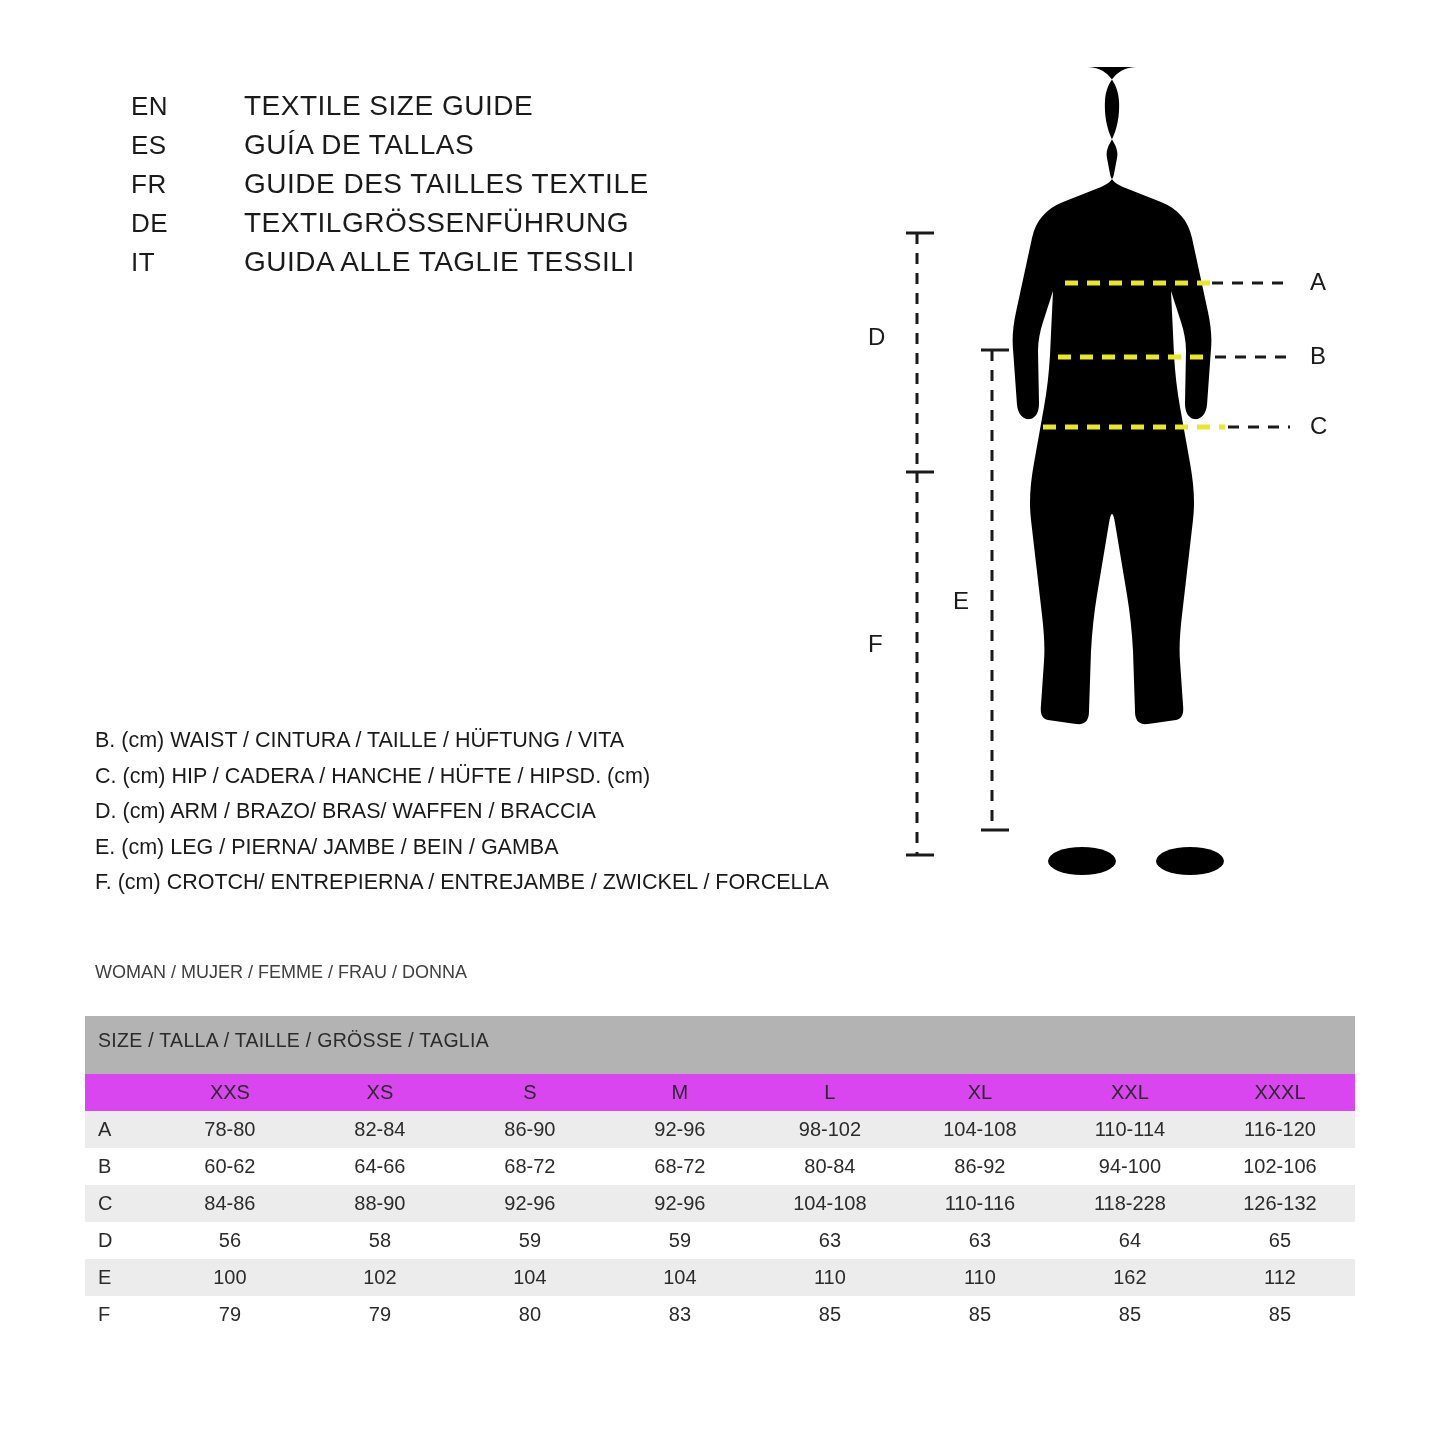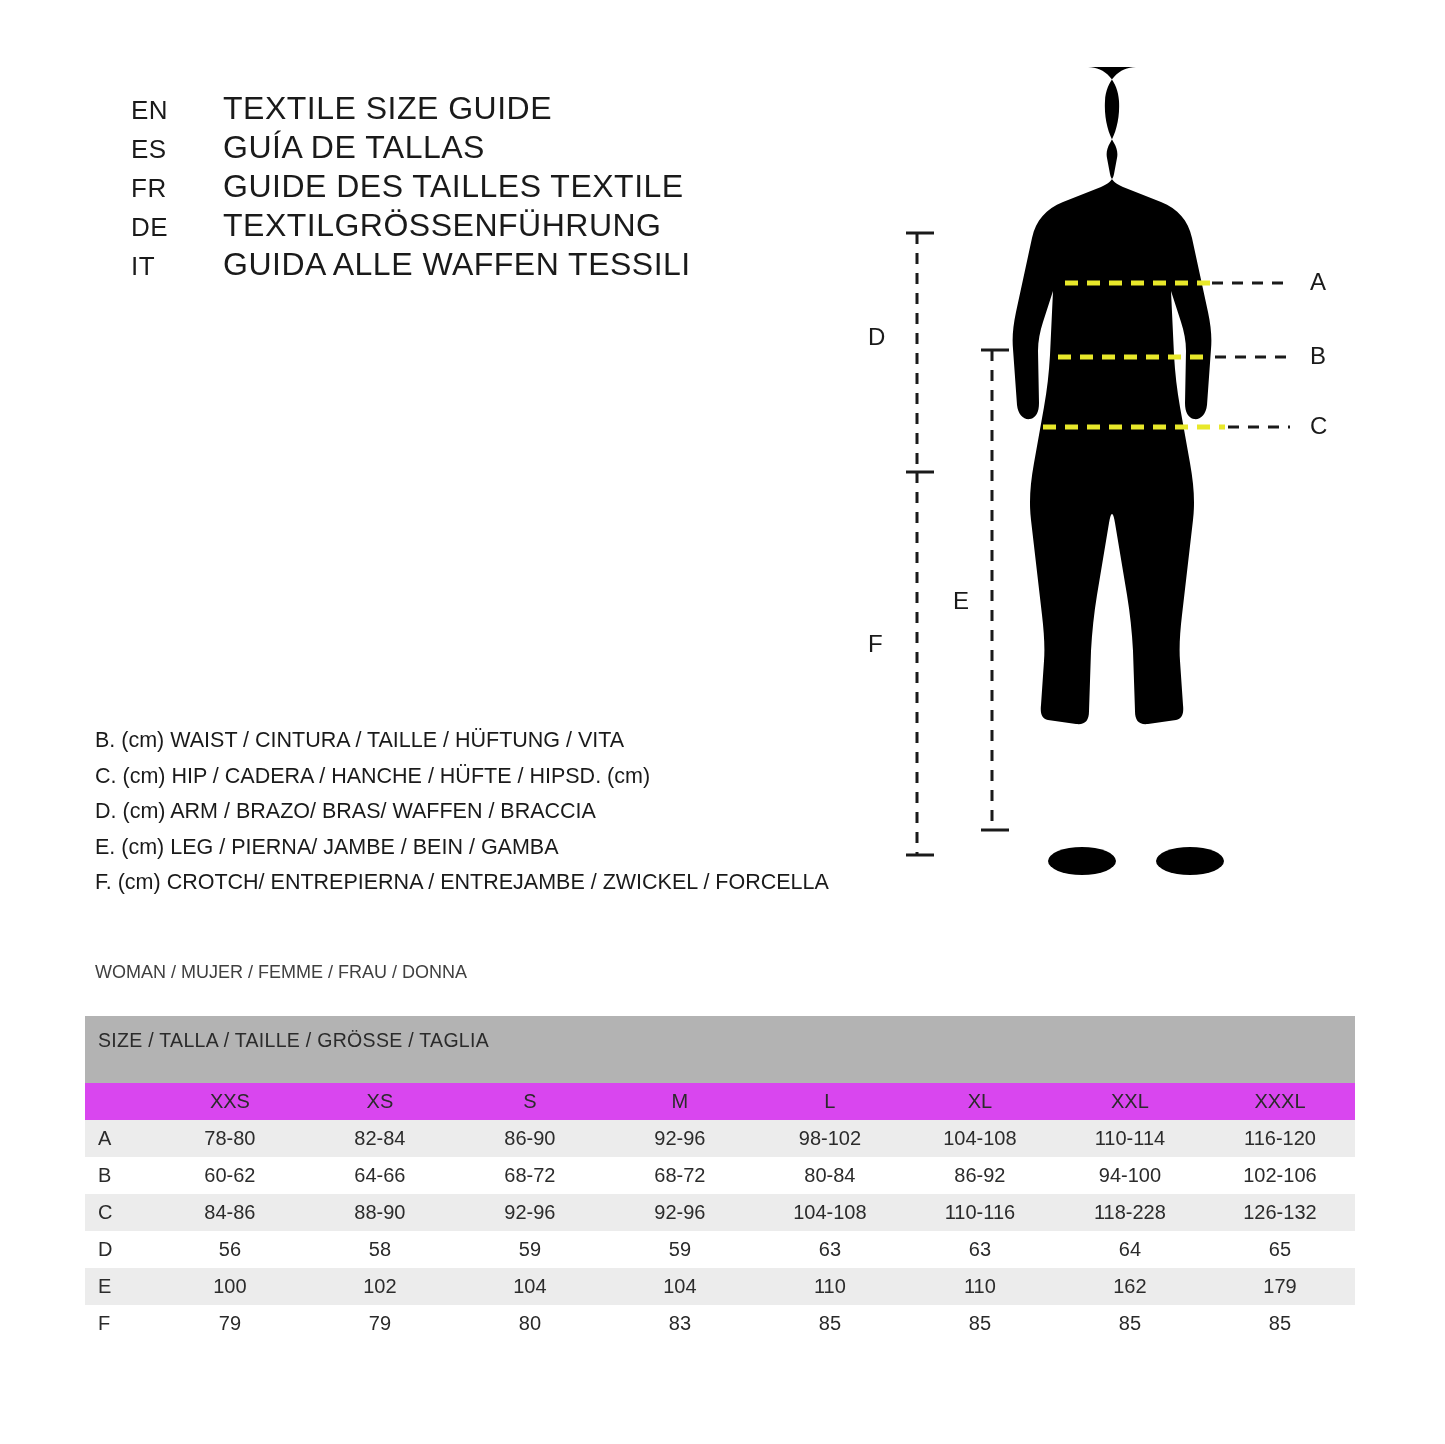--- a/index.html
+++ b/index.html
@@ -30,24 +30,25 @@
   }
   .title-lang {
     width: 92px;
     flex: 0 0 92px;
     font-size: 26px;
     letter-spacing: 0.5px;
     color: #1a1a1a;
     margin-left: 36px;
   }
   .title-text {
-    font-size: 32px;
+    font-size: 28px;
     letter-spacing: 0.5px;
     color: #1a1a1a;
     white-space: nowrap;
+    margin-left: 21px;
   }
 
   
   #legend-block {
     position: absolute;
     left: 95px;
     top: 723px;
     width: 820px;
   }
   .legend-line {
@@ -72,21 +73,21 @@
     position: absolute;
     left: 85px;
     top: 1016px;
     width: 1270px;
     border-collapse: collapse;
     font-size: 20px;
   }
   #size-table .head-row td {
     background: #b3b3b3;
     color: #2b2b2b;
-    padding: 7px 0 25px 13px;
+    padding: 7px 0 16px 13px;
     font-size: 19.5px;
     letter-spacing: 0.3px;
   }
   #size-table td {
     height: 35px;
     color: #2b2b2b;
   }
   .row-label {
     width: 48px;
     padding-left: 13px;
@@ -134,21 +135,21 @@
   <div class="title-row">
     <span class="title-lang">FR</span>
     <span class="title-text">GUIDE DES TAILLES TEXTILE</span>
   </div>
   <div class="title-row">
     <span class="title-lang">DE</span>
     <span class="title-text">TEXTILGRÖSSENFÜHRUNG</span>
   </div>
   <div class="title-row">
     <span class="title-lang">IT</span>
-    <span class="title-text">GUIDA ALLE WAFFEN TESSILI</span>
+    <span class="title-text">GUIDA ALLE TAGLIE TESSILI</span>
   </div>
 </div>
 
 <div id="figure-area">
   <svg width="560" height="840" viewBox="0 0 560 840" xmlns="http://www.w3.org/2000/svg">
 
     <g>
       <path fill="#000000" d="
         M296,12
         c-17,0 -30,14 -31,34
@@ -319,21 +320,21 @@
 
     <tr class="shaded">
       <td class="row-label">E</td>
       <td class="cell">100</td>
       <td class="cell">102</td>
       <td class="cell">104</td>
       <td class="cell">104</td>
       <td class="cell">110</td>
       <td class="cell">110</td>
       <td class="cell">162</td>
-      <td class="cell">179</td>
+      <td class="cell">112</td>
     </tr>
 
     <tr class="plain">
       <td class="row-label">F</td>
       <td class="cell">79</td>
       <td class="cell">79</td>
       <td class="cell">80</td>
       <td class="cell">83</td>
       <td class="cell">85</td>
       <td class="cell">85</td>

